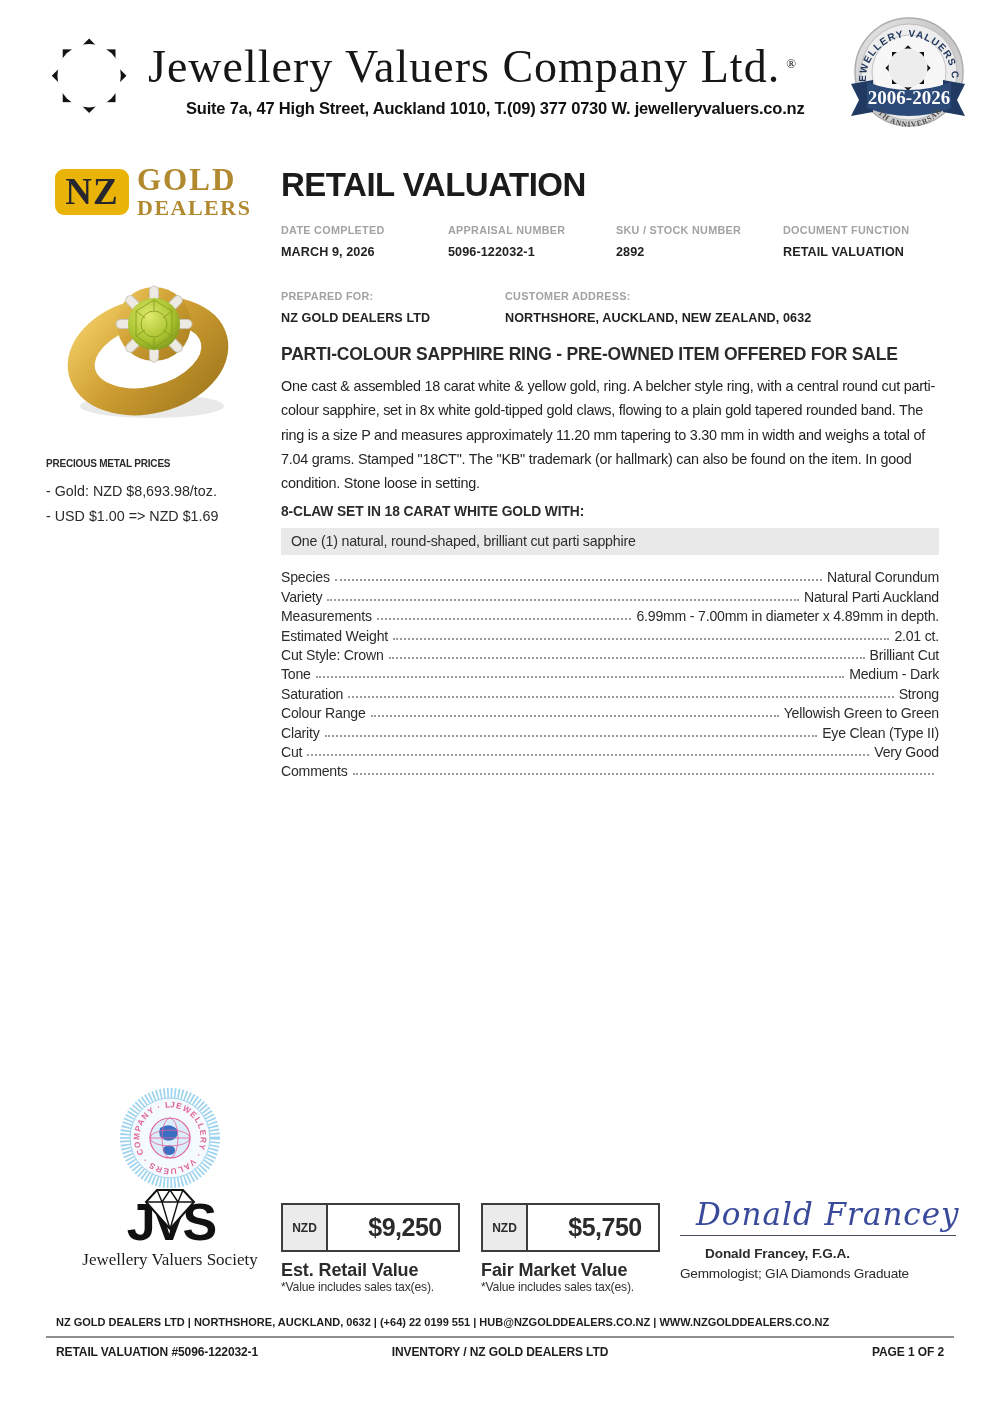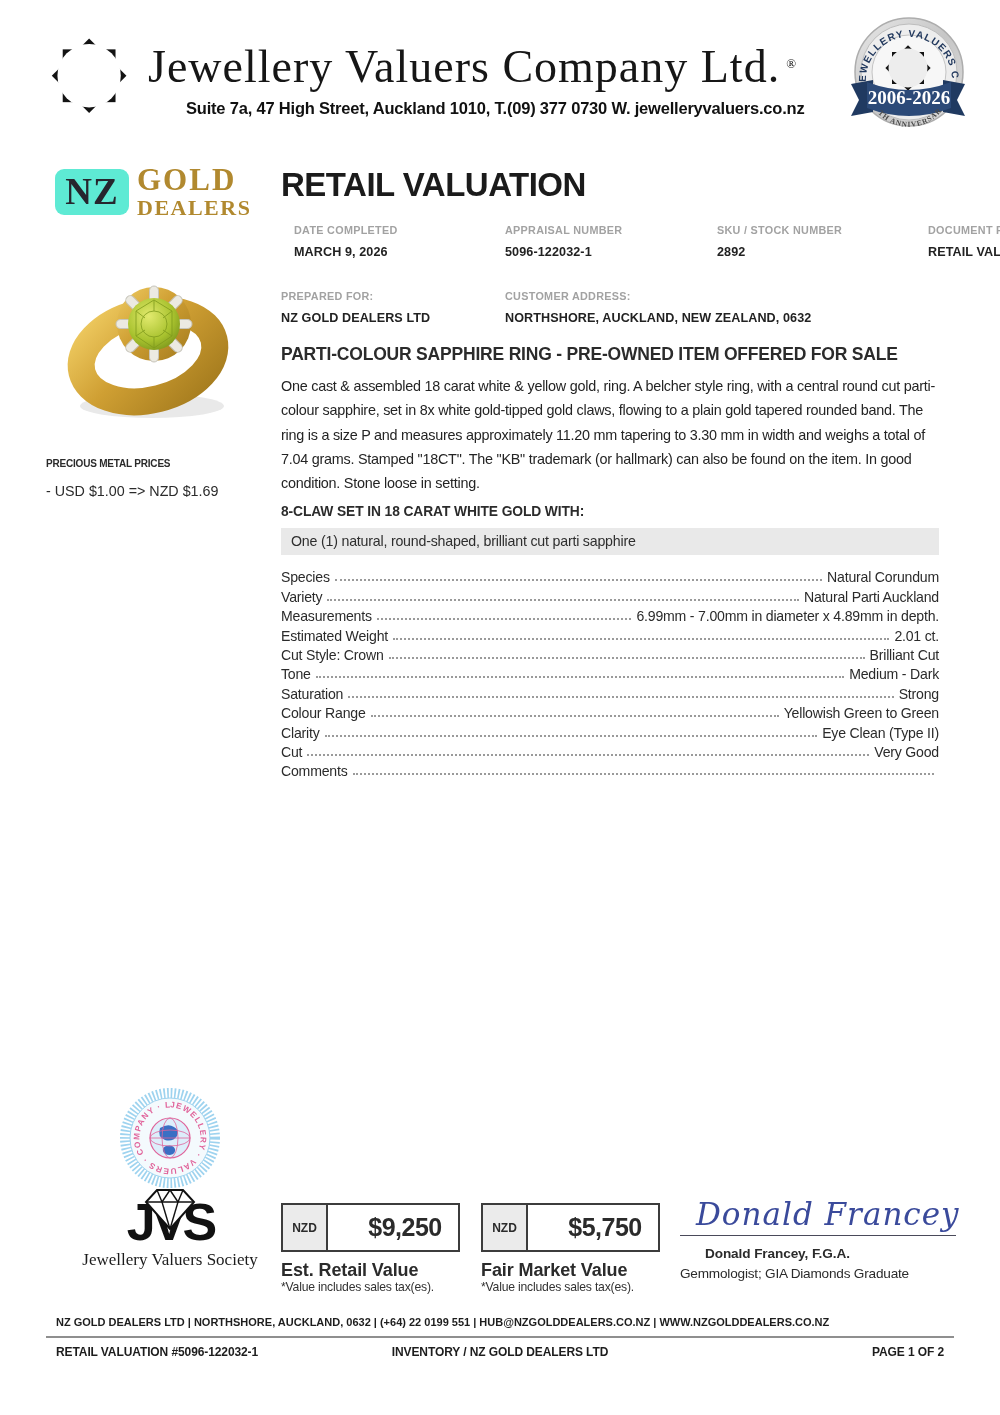--- a/index.html
+++ b/index.html
@@ -8,35 +8,35 @@
 
   
   .star-logo { position:absolute; left:46px; top:28px; }
   .company-name { position:absolute; left:148px; top:40px; font-family:"Liberation Serif", serif; font-size:46px; font-weight:400; color:#161616; letter-spacing:1px; white-space:nowrap; }
   .reg-mark { font-size:13px; vertical-align:14px; margin-left:6px; }
   .header-address { position:absolute; left:186px; top:99px; font-size:16.5px; font-weight:600; color:#111; letter-spacing:-0.2px; }
   .badge { position:absolute; left:843px; top:8px; }
 
   
   .nzgd { position:absolute; left:55px; top:164px; display:flex; align-items:center; gap:8px; }
-  .nzgd-box { width:74px; height:46px; background:#5eead4; border-radius:9px; display:flex; align-items:center; justify-content:center; }
+  .nzgd-box { width:74px; height:46px; background:#eab308; border-radius:9px; display:flex; align-items:center; justify-content:center; }
   .nzgd-nz { font-family:"Liberation Serif", serif; font-size:37px; font-weight:700; color:#26262e; letter-spacing:1px; }
   .nzgd-words { display:flex; flex-direction:column; line-height:1; }
   .nzgd-gold { font-family:"Liberation Serif", serif; font-size:31px; font-weight:600; color:#b1892f; letter-spacing:2px; }
   .nzgd-dealers { font-family:"Liberation Serif", serif; font-size:22px; font-weight:600; color:#b1892f; letter-spacing:1.5px; margin-top:2px; }
 
   .ring-photo { position:absolute; left:52px; top:268px; }
 
   .metal-prices { position:absolute; left:46px; top:458px; width:230px; }
   .metal-prices h3 { font-size:10px; font-weight:700; letter-spacing:-0.2px; margin-bottom:10px; }
   .metal-line { font-size:14.3px; line-height:25px; color:#2b2b2b; }
 
   
   .doc-title { position:absolute; left:281px; top:166px; font-size:33px; font-weight:800; letter-spacing:-0.5px; color:#1b1b1b; }
-  .fields-grid { position:absolute; left:294px; top:224px; width:662px; display:grid; grid-template-columns:167px 168px 167px 160px;gap:44px; }
+  .fields-grid { position:absolute; left:281px; top:224px; width:662px; display:grid; grid-template-columns:167px 168px 167px 160px; }
   .field-label { font-size:10.8px; font-weight:600; color:#a2a2a2; letter-spacing:0.3px; }
   .field-value { font-size:12.6px; font-weight:700; color:#222; margin-top:9px; letter-spacing:0.1px; }
   .prepared-grid { position:absolute; left:281px; top:290px; width:662px; display:grid; grid-template-columns:224px auto; }
 
   .item-title { position:absolute; left:281px; top:344px; font-size:17.5px; font-weight:700; letter-spacing:-0.2px; }
   .description { position:absolute; left:281px; top:374px; width:660px; font-size:14.4px; line-height:24.3px; letter-spacing:-0.25px; color:#242424; }
 
   .claw-heading { position:absolute; left:281px; top:504px; font-size:13.8px; font-weight:700; letter-spacing:-0.1px; }
   .stone-banner { position:absolute; left:281px; top:528px; width:658px; background:#e9e9e9; padding:5px 10px 6px; font-size:14.2px; letter-spacing:-0.2px; color:#2e2e2e; }
 
@@ -183,20 +183,21 @@
         <line x1="120" y1="68" x2="111" y2="62"></line>
           <line x1="102" y1="80" x2="102" y2="69"></line>
         <line x1="84" y1="68" x2="93" y2="62"></line>
           <line x1="84" y1="43" x2="93" y2="50"></line>
       </g>
     </svg>
   </div>
 
   <div class="metal-prices">
     <h3>PRECIOUS METAL PRICES</h3>
+    <div class="metal-line">- Gold: NZD $8,693.98/toz.</div>
     <div class="metal-line">- USD $1.00 =&gt; NZD $1.69</div>
   </div>
 
   <div class="doc-title">RETAIL VALUATION</div>
 
   <div class="fields-grid">
     <div>
       <div class="field-label">DATE COMPLETED</div>
       <div class="field-value">MARCH 9, 2026</div>
     </div>

